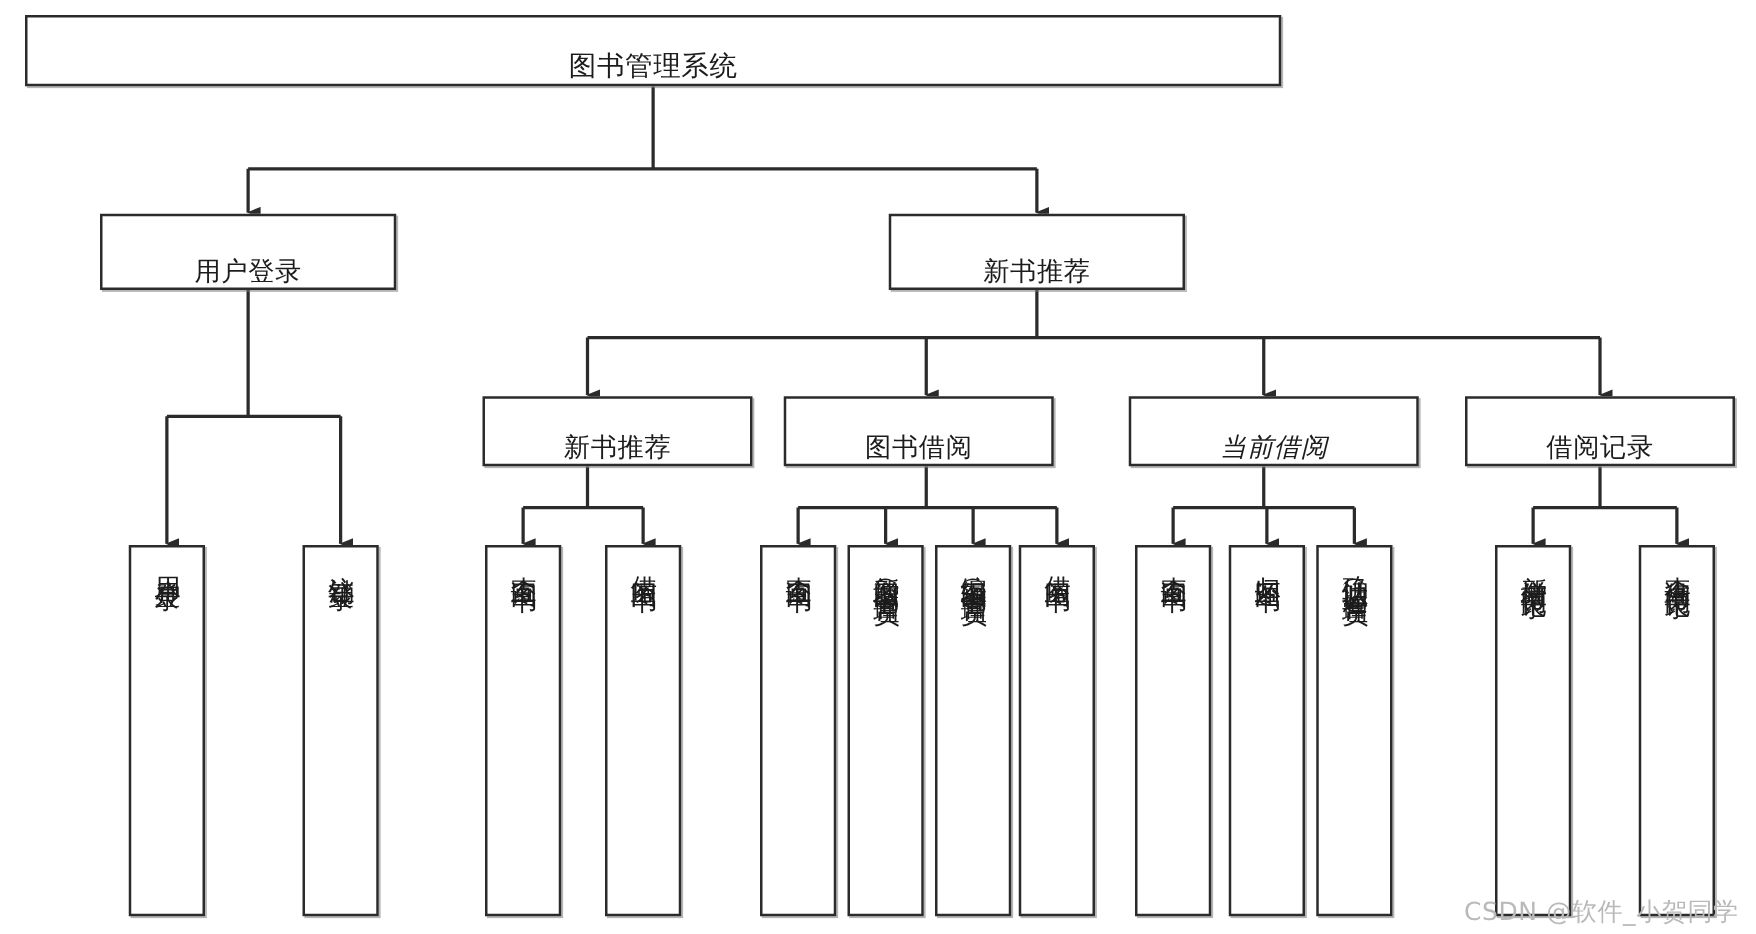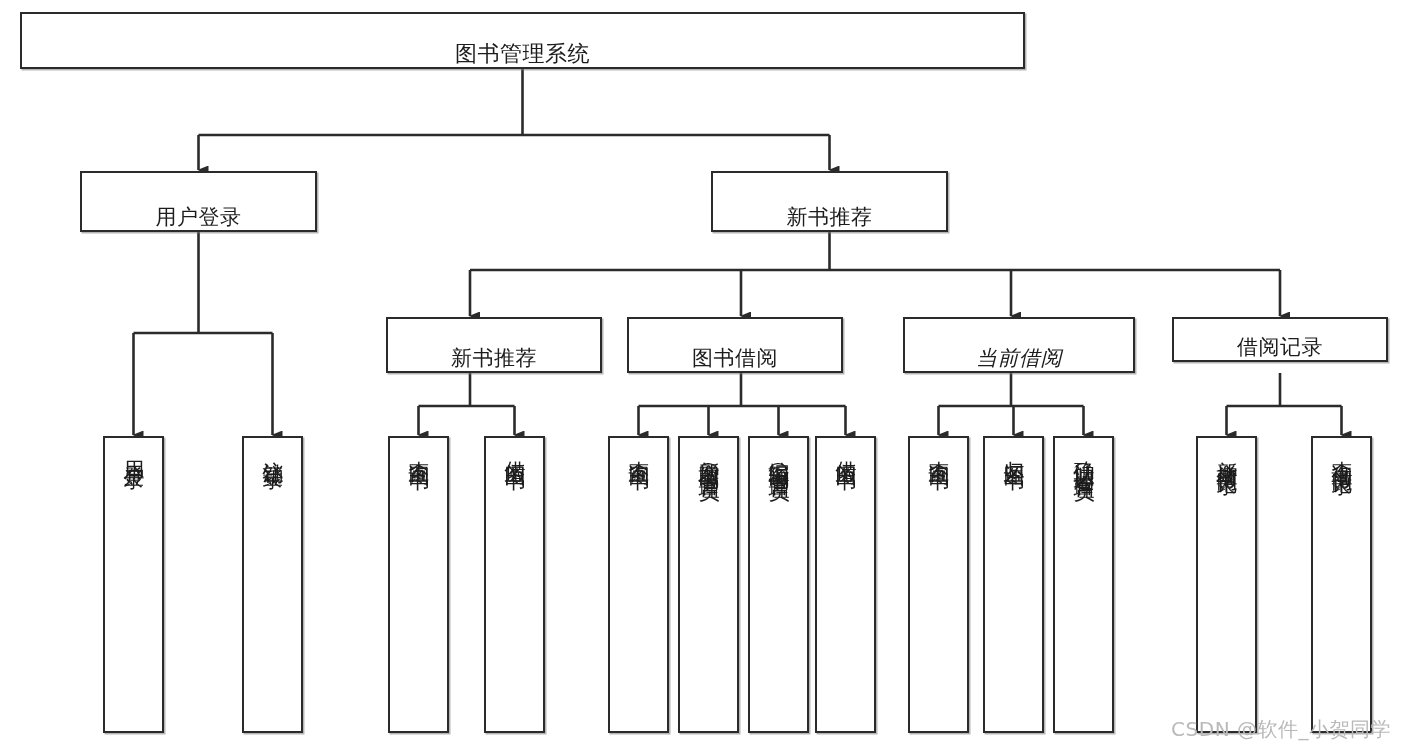--- a/index.html
+++ b/index.html
@@ -131,21 +131,21 @@
       </div>
       <div class="node horizontal" id="node-new_book_rec" style="left: 362px; top: 317px; width: 216px; height: 56px; border-color: rgb(43, 43, 43); margin-left: 24px;">
         <span class="label">新书推荐</span>
       </div>
       <div class="node horizontal" id="node-book_borrow" style="left: 627px; top: 317px; width: 216px; height: 56px; border-color: rgb(43, 43, 43);">
         <span class="label">图书借阅</span>
       </div>
       <div class="node horizontal" id="node-current_borrow" style="left: 903px; top: 317px; width: 232px; height: 56px; border-color: rgb(43, 43, 43); font-style: italic;">
         <span class="label">当前借阅</span>
       </div>
-      <div class="node horizontal" id="node-borrow_record" style="left: 1172px; top: 317px; width: 216px; height: 45px; border-color: rgb(43, 43, 43); font-family: Liberation Serif, serif;">
+      <div class="node horizontal" id="node-borrow_record" style="left: 1172px; top: 317px; width: 216px; height: 56px; border-color: rgb(43, 43, 43); font-family: Liberation Serif, serif;">
         <span class="label">借阅记录</span>
       </div>
       <div class="node vertical" id="node-leaf_user_login" style="left: 103px; top: 436px; width: 61px; height: 297px; border-color: rgb(43, 43, 43);">
         <span class="label">用户登录</span>
       </div>
       <div class="node vertical" id="node-leaf_logout" style="left: 242px; top: 436px; width: 61px; height: 297px; border-color: rgb(43, 43, 43);">
         <span class="label">注销登录</span>
       </div>
       <div class="node vertical" id="node-leaf_query_book_a" style="left: 388px; top: 436px; width: 61px; height: 297px; border-color: rgb(43, 43, 43);">
         <span class="label">查询图书</span>

